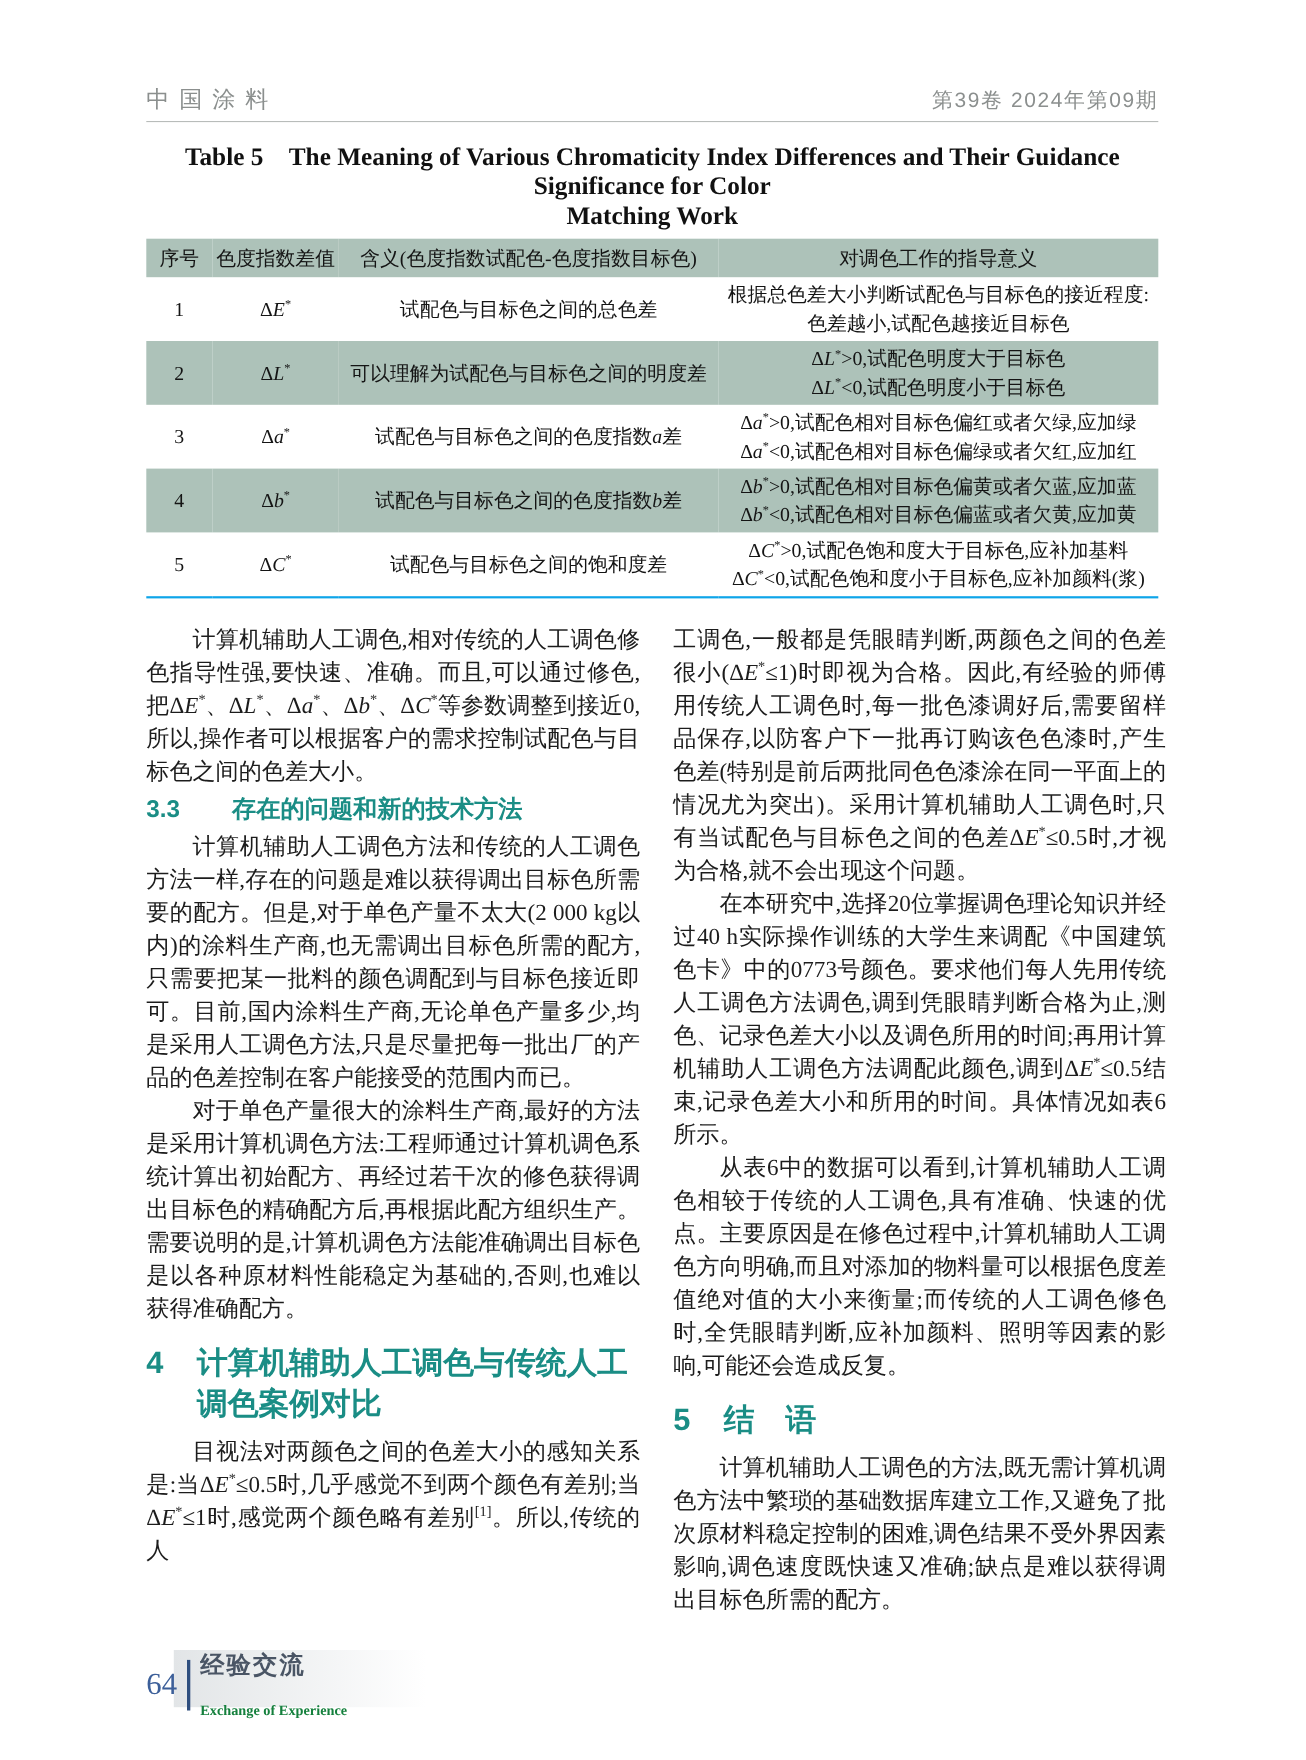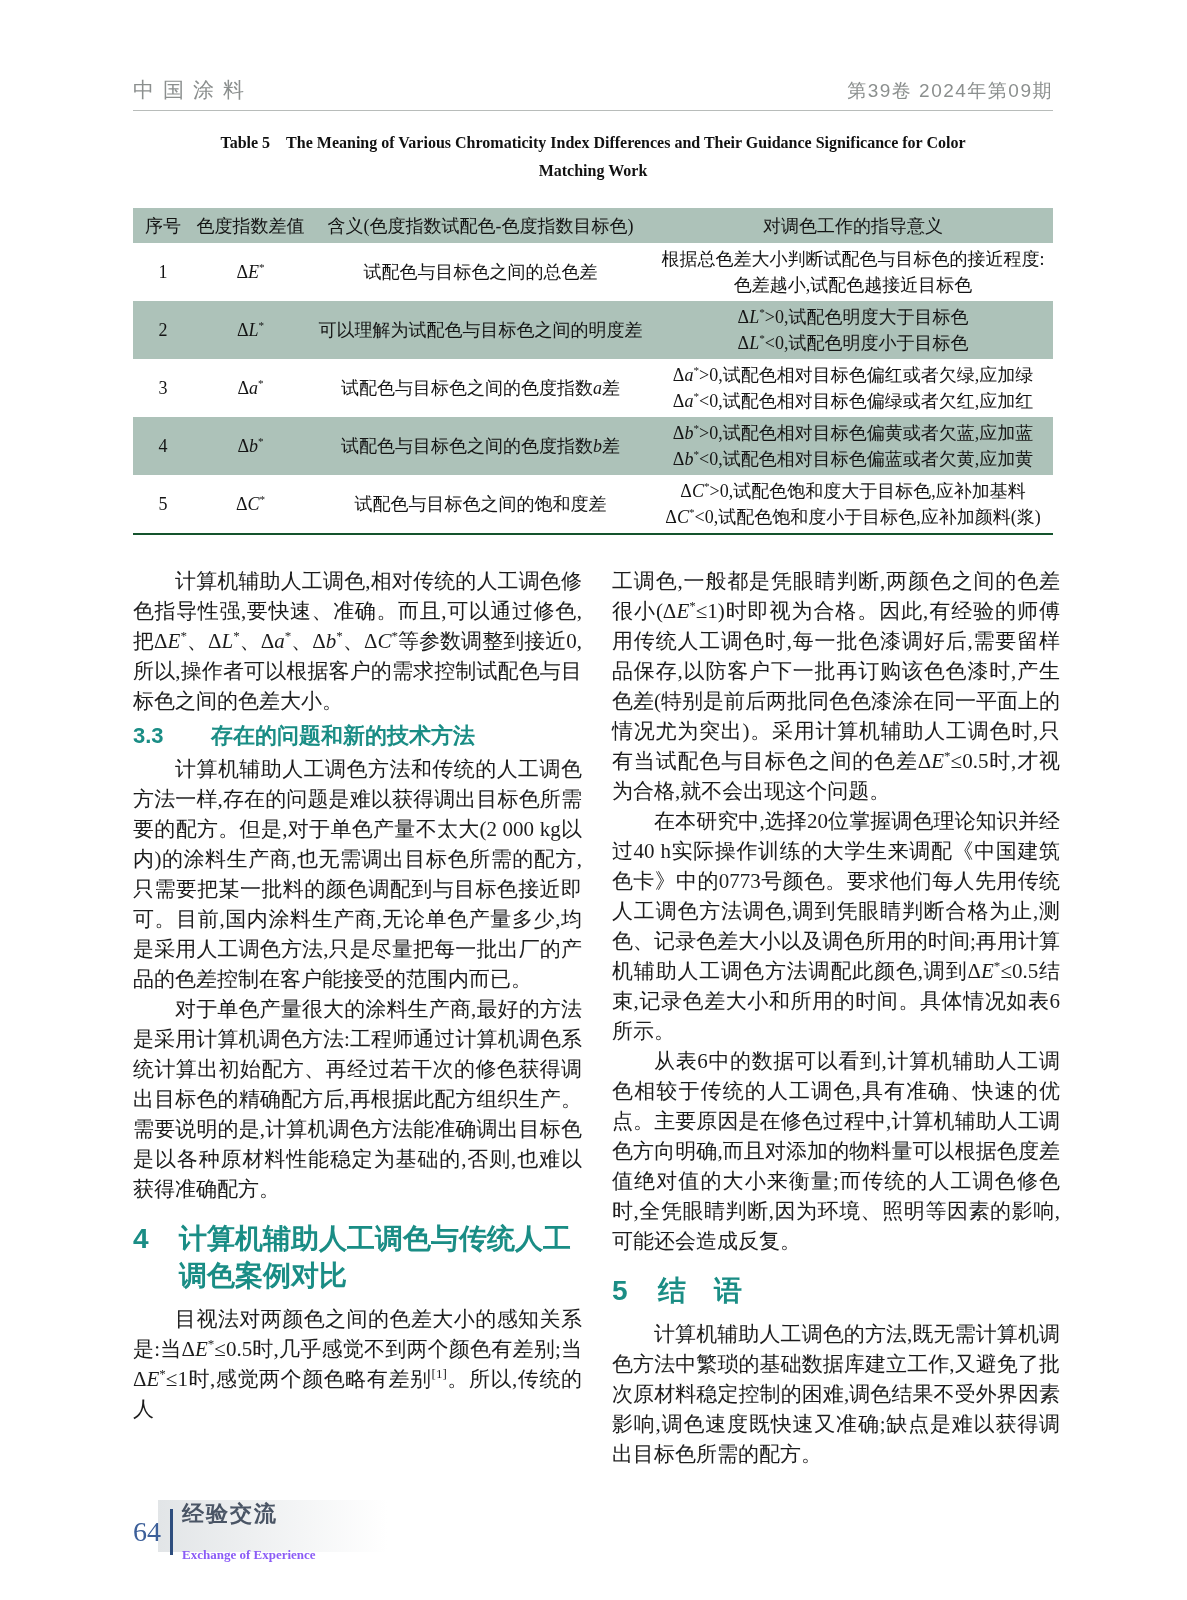--- a/index.html
+++ b/index.html
@@ -24,26 +24,26 @@
     border-top:1px solid #b8bcba;height:0;
   }
 
   
   .table-block{position:absolute;left:133px;width:920px;top:128px;}
   .tbl-title-zh{
     text-align:center;font-weight:bold;font-size:22px;line-height:28px;
     font-family:"Liberation Sans","DejaVu Sans",sans-serif;color:#111;
   }
   .tbl-title-en{
-    text-align:center;font-weight:bold;font-size:16px;line-height:26px;
+    text-align:center;font-weight:bold;font-size:23px;line-height:26px;
     font-family:"Liberation Serif","DejaVu Serif",serif;color:#111;margin-top:2px;
   }
   table.chromaticity{
-    width:920px;border-collapse:collapse;margin-top:24px;table-layout:fixed;
-    border-bottom:2px solid #14532d;
+    width:920px;border-collapse:collapse;margin-top:7px;table-layout:fixed;
+    border-bottom:2px solid #0ea5e9;
   }
   table.chromaticity th{
     background:#adc2b9;font-weight:normal;font-size:18px;
     padding:6px 0 5px 0;white-space:nowrap;text-align:center;color:#141414;
   }
   table.chromaticity td{
     font-size:18px;text-align:center;vertical-align:middle;
     padding:3px 0;line-height:26px;white-space:nowrap;color:#141414;
   }
   tr.band td{background:#adc2b9;}
@@ -86,21 +86,21 @@
     font-size:28px;color:#3c5f99;font-family:"Liberation Serif","DejaVu Serif",serif;
     margin-right:9px;line-height:48px;
   }
   .footer-bar{width:3px;height:46px;background:#2e4e7e;margin-right:9px;}
   .footer-text{display:flex;flex-direction:column;justify-content:flex-start;}
   .sec-zh{
     font-size:22px;font-weight:bold;color:#4a5565;letter-spacing:2px;
     font-family:"Liberation Sans","DejaVu Sans",sans-serif;line-height:24px;
   }
   .sec-en{
-    font-size:13px;font-weight:bold;color:#8b5cf6;margin-top:21px;
+    font-size:13px;font-weight:bold;color:#15803d;margin-top:21px;
     font-family:"Liberation Serif","DejaVu Serif",serif;line-height:15px;
   }
 </style>
 </head>
 <body>
 
 <div class="page-header">
   <span class="journal-name">中国涂料</span>
   <span class="issue-info">第39卷  2024年第09期</span>
 </div>
@@ -186,21 +186,21 @@
   <div class="h-big">
     <span class="h-num">4</span>
     <span class="h-text">计算机辅助人工调色与传统人工调色案例对比</span>
   </div>
   <p class="indent">目视法对两颜色之间的色差大小的感知关系是:当Δ<i>E</i><sup>*</sup>≤0.5时,几乎感觉不到两个颜色有差别;当Δ<i>E</i><sup>*</sup>≤1时,感觉两个颜色略有差别<sup>[1]</sup>。所以,传统的人</p>
 </div>
 
 <div class="col col-right">
   <p>工调色,一般都是凭眼睛判断,两颜色之间的色差很小(Δ<i>E</i><sup>*</sup>≤1)时即视为合格。因此,有经验的师傅用传统人工调色时,每一批色漆调好后,需要留样品保存,以防客户下一批再订购该色色漆时,产生色差(特别是前后两批同色色漆涂在同一平面上的情况尤为突出)。采用计算机辅助人工调色时,只有当试配色与目标色之间的色差Δ<i>E</i><sup>*</sup>≤0.5时,才视为合格,就不会出现这个问题。</p>
   <p class="indent">在本研究中,选择20位掌握调色理论知识并经过40 h实际操作训练的大学生来调配《中国建筑色卡》中的0773号颜色。要求他们每人先用传统人工调色方法调色,调到凭眼睛判断合格为止,测色、记录色差大小以及调色所用的时间;再用计算机辅助人工调色方法调配此颜色,调到Δ<i>E</i><sup>*</sup>≤0.5结束,记录色差大小和所用的时间。具体情况如表6所示。</p>
-  <p class="indent">从表6中的数据可以看到,计算机辅助人工调色相较于传统的人工调色,具有准确、快速的优点。主要原因是在修色过程中,计算机辅助人工调色方向明确,而且对添加的物料量可以根据色度差值绝对值的大小来衡量;而传统的人工调色修色时,全凭眼睛判断,因为环境、照明等因素的影响,可能还会造成反复。</p>
+  <p class="indent">从表6中的数据可以看到,计算机辅助人工调色相较于传统的人工调色,具有准确、快速的优点。主要原因是在修色过程中,计算机辅助人工调色方向明确,而且对添加的物料量可以根据色度差值绝对值的大小来衡量;而传统的人工调色修色时,全凭眼睛判断,应补加颜料、照明等因素的影响,可能还会造成反复。</p>
   <div class="h-big">
     <span class="h-num">5</span>
     <span class="h-text">结　语</span>
   </div>
   <p class="indent">计算机辅助人工调色的方法,既无需计算机调色方法中繁琐的基础数据库建立工作,又避免了批次原材料稳定控制的困难,调色结果不受外界因素影响,调色速度既快速又准确;缺点是难以获得调出目标色所需的配方。</p>
 </div>
 
 <div class="footer-band"></div>
 <div class="footer">
   <span class="page-num">64</span>

